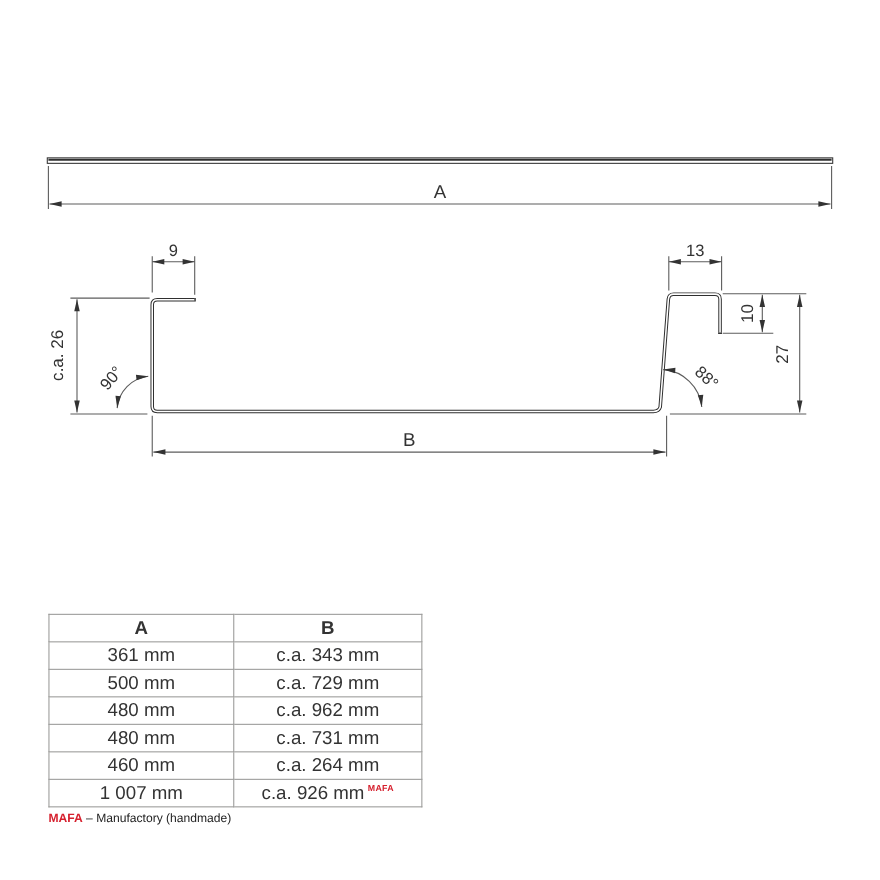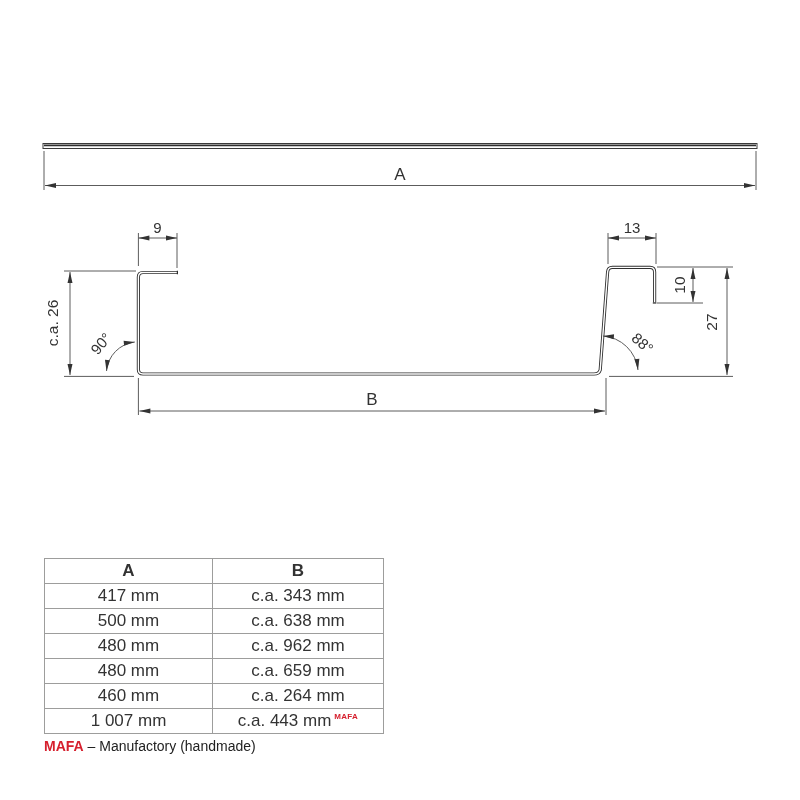--- a/index.html
+++ b/index.html
@@ -14,21 +14,21 @@
   #spec-table{position:absolute;left:44px;top:558px;width:337px;
               border-collapse:collapse;table-layout:fixed;}
   #spec-table td,#spec-table th{border:1px solid #9d9d9c;height:24px;
               text-align:center;vertical-align:middle;font-size:17px;
               padding:0;color:#333;white-space:nowrap;}
   #spec-table th{font-weight:bold;}
   #spec-table .col-a{width:167px;}
   #spec-table .col-b{width:170px;}
   #spec-table sup{color:var(--accent);font-weight:bold;font-size:8px;
               margin-left:3px;letter-spacing:.3px;}
-  #footer-note{position:absolute;left:44px;top:738px;font-size:14px;color:#222;}
+  #footer-note{position:absolute;left:44px;top:738px;font-size:11px;color:#222;}
   #footer-note .abbr{color:var(--accent);font-weight:bold;}
 </style>
 </head>
 <body>
 
 <div id="page" style="--accent:#d6202e;">
 
   <svg width="800" height="560" viewBox="0 0 800 560">
     <defs>
       <marker id="arr" markerUnits="userSpaceOnUse" markerWidth="12" markerHeight="6" refX="11.5" refY="3" orient="auto-start-reverse">
@@ -108,43 +108,43 @@
 
   <table id="spec-table">
     <thead>
       <tr>
         <th class="col-a">A</th>
         <th class="col-b">B</th>
       </tr>
     </thead>
     <tbody>
       <tr>
-        <td>417 mm</td>
+        <td>361 mm</td>
         <td>c.a. 343 mm</td>
       </tr>
       <tr>
         <td>500 mm</td>
-        <td>c.a. 638 mm</td>
+        <td>c.a. 729 mm</td>
       </tr>
       <tr>
         <td>480 mm</td>
         <td>c.a. 962 mm</td>
       </tr>
       <tr>
         <td>480 mm</td>
-        <td>c.a. 659 mm</td>
+        <td>c.a. 731 mm</td>
       </tr>
       <tr>
         <td>460 mm</td>
         <td>c.a. 264 mm</td>
       </tr>
       <tr>
         <td>1 007 mm</td>
         <td>
-          <span>c.a. 443 mm</span><sup>MAFA</sup>
+          <span>c.a. 926 mm</span><sup>MAFA</sup>
         </td>
       </tr>
     </tbody>
   </table>
 
   <div id="footer-note">
     <span class="abbr">MAFA</span>
     <span>– Manufactory (handmade)</span>
   </div>
 

